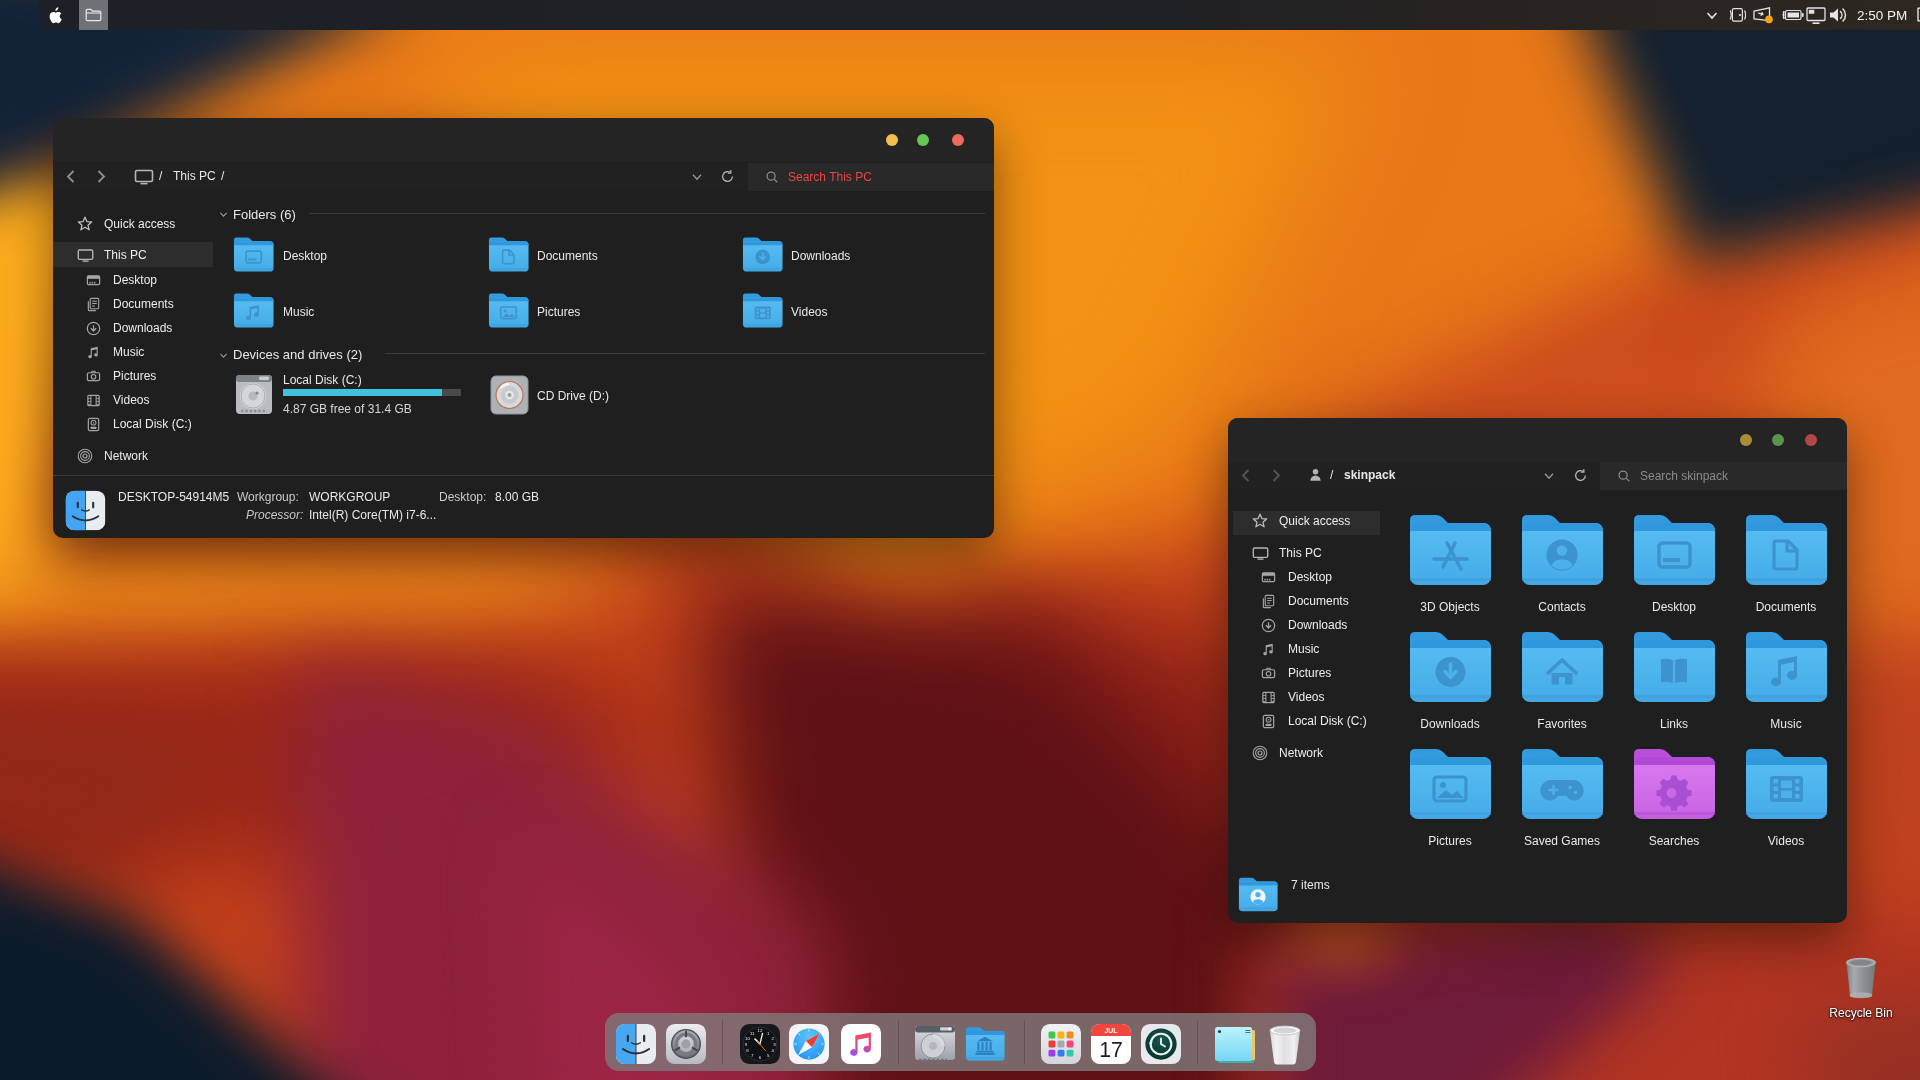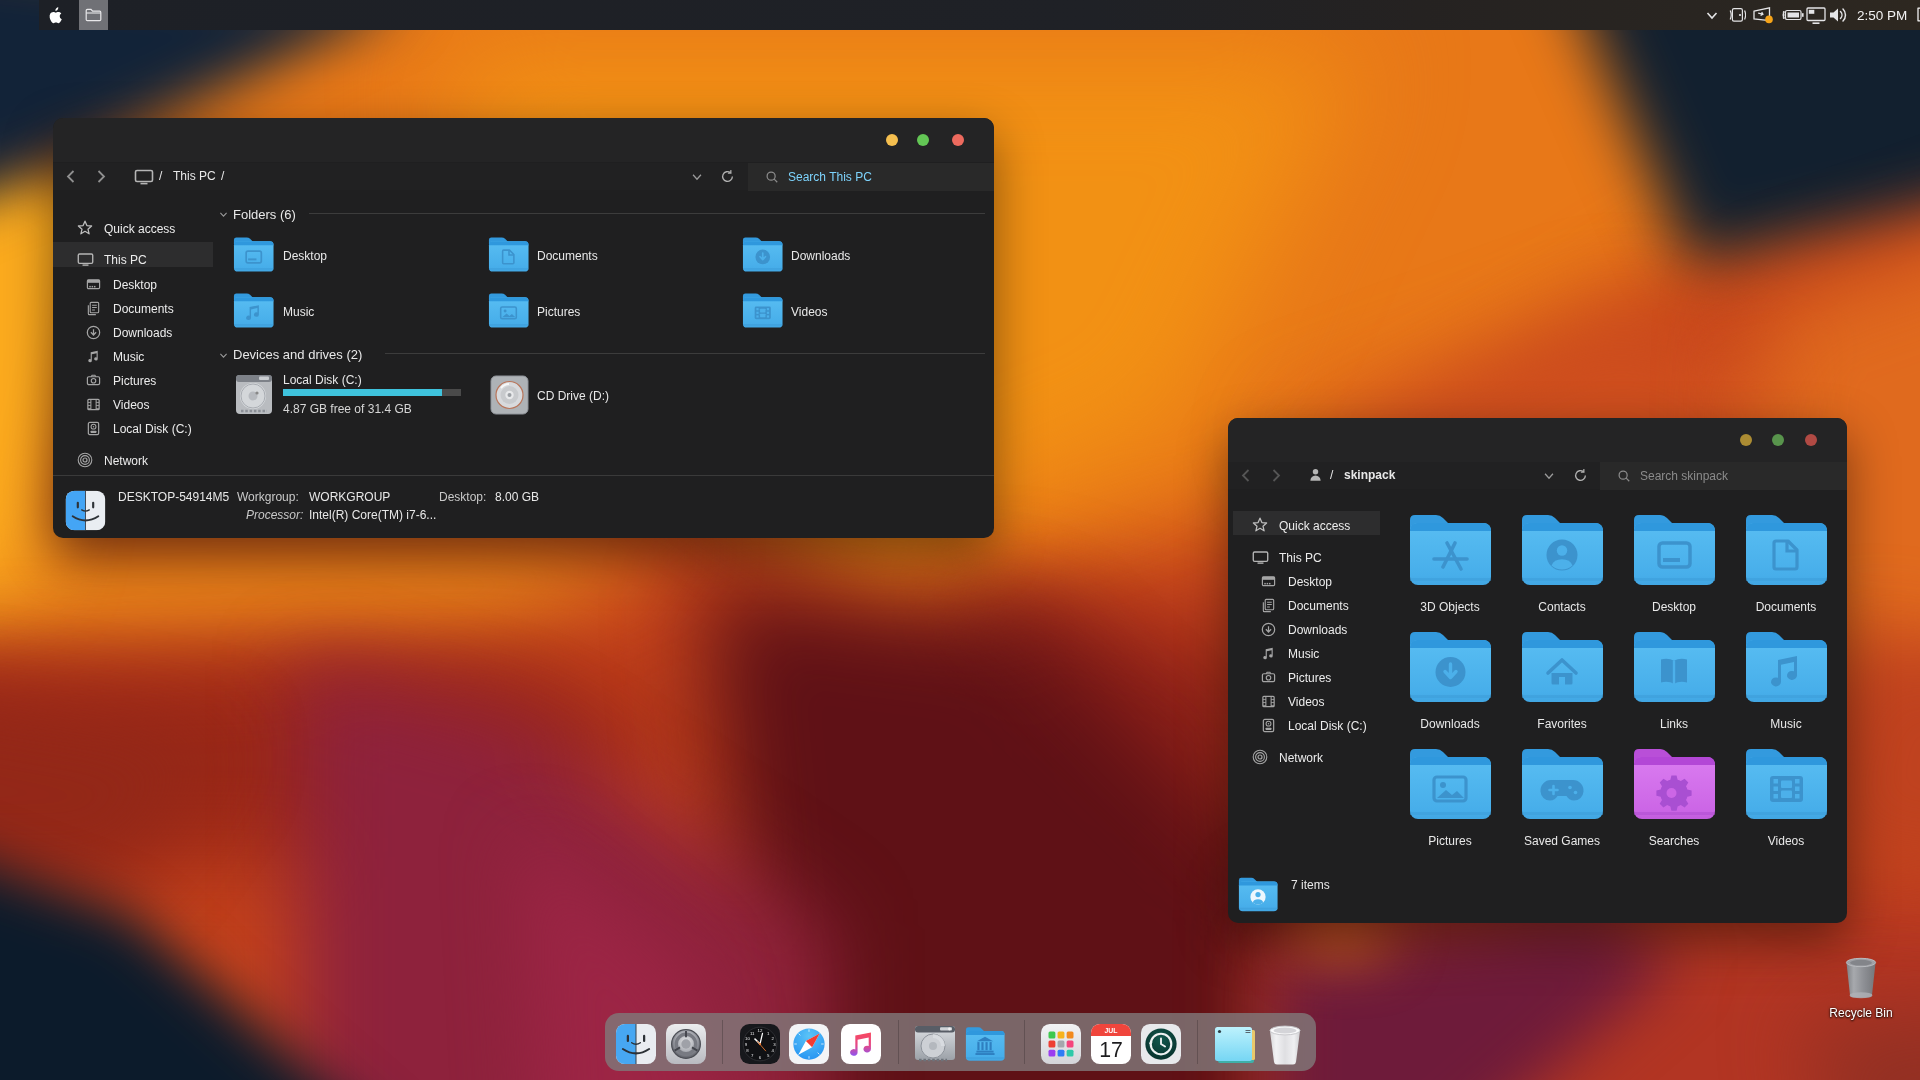--- a/index.html
+++ b/index.html
@@ -10,21 +10,21 @@
   #menubar { position:absolute; left:0; top:0; width:1920px; height:30px;
     background:linear-gradient(90deg,#1d2026 0%,#1f2126 55%,#252221 72%,#292521 86%,#2e2820 100%);margin-left:39px; }
   
   .win { position:absolute; background:#1f1f20; border-radius:10px;
          box-shadow:0 18px 50px rgba(0,0,0,.45); overflow:hidden; }
   .titlebar { position:absolute; left:0; top:0; right:0; height:44px; background:#242425; }
   .dot { position:absolute; width:12px; height:12px; border-radius:50%; top:16px; }
   .toolbar { position:absolute; left:0; right:0; height:28px; background:#212122;
              display:flex; align-items:center; }
   .searchbox { position:absolute; background:#292929; height:28px; display:flex; align-items:center; }
-  .srow { position:absolute; display:flex; align-items:flex-end; height:24px; white-space:nowrap; }
+  .srow { position:absolute; display:flex; align-items:center; height:24px; white-space:nowrap; }
   .srow svg { flex:0 0 auto; }
   .label { color:#ececec; font-size:12px; }
   .dim { color:#9b9b9b; }
   .abs { position:absolute; }
   .txt { position:absolute; color:#e8e8e8; font-size:12px; white-space:nowrap; }
 </style>
 </head>
 <body>
 <svg width="0" height="0" style="position:absolute;">
 <defs>
@@ -321,21 +321,21 @@
   <svg class="abs" style="left:637px; top:52px; color:#9a9a9a;" width="14" height="14">
       <use href="#i-chevd"></use>
     </svg>
   <svg class="abs" style="left:667px; top:51px; color:#b0b0b0;" width="15" height="15">
       <use href="#i-refresh"></use>
     </svg>
   <div class="searchbox" style="left:695px; top:45px; width:246px;">
     <svg style="margin-left:17px; color:#8b8b8b;" width="14" height="14">
         <use href="#i-search"></use>
       </svg>
-    <span style="color:#7dd3fc; font-size:12px; margin-left:9px;">Search This PC</span>
+    <span style="color:#ef4444; font-size:12px; margin-left:9px;">Search This PC</span>
   </div>
 
   <div class="abs" style="left:0; top:124px; width:160px; height:25px; background:#2d2d2e;"></div>
   <div class="srow" style="left:24px; top:94px; color:#bdbdbd;">
       <svg width="16" height="16">
         <use href="#i-star"></use>
       </svg>
       <span class="label" style="margin-left:11px;">Quick access</span>
     </div>
   <div class="srow" style="left:24px; top:125px; color:#b5b5b5;">

